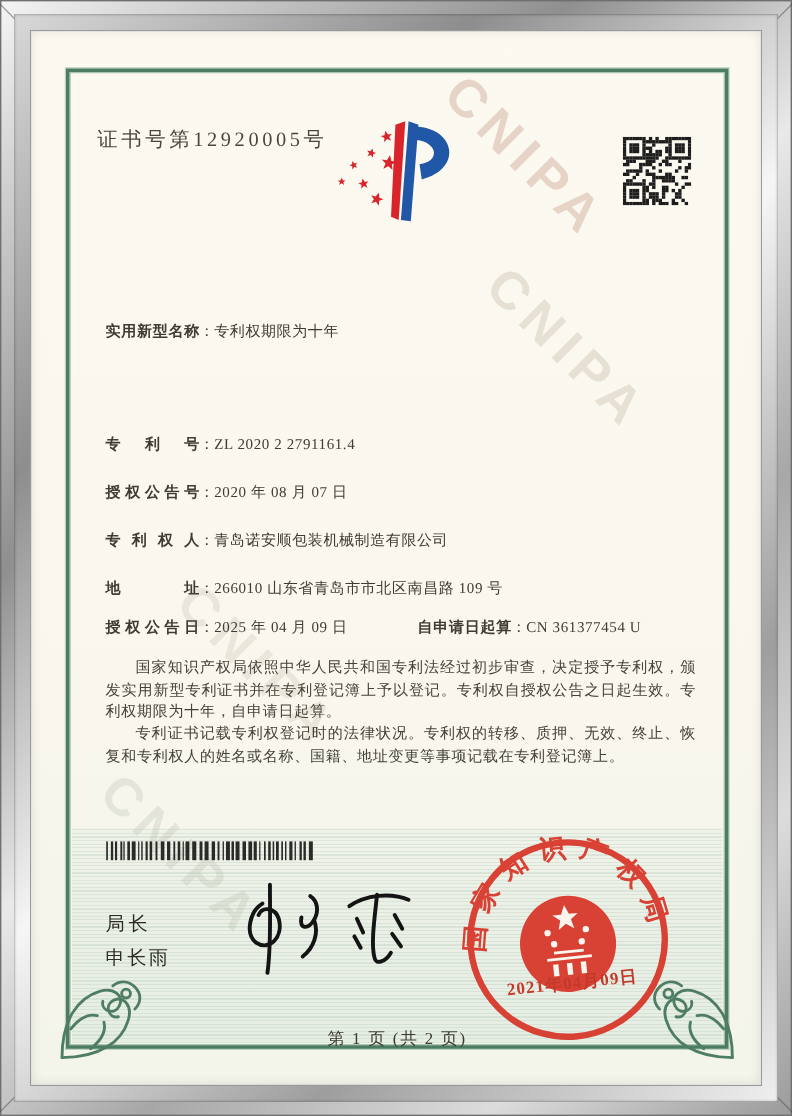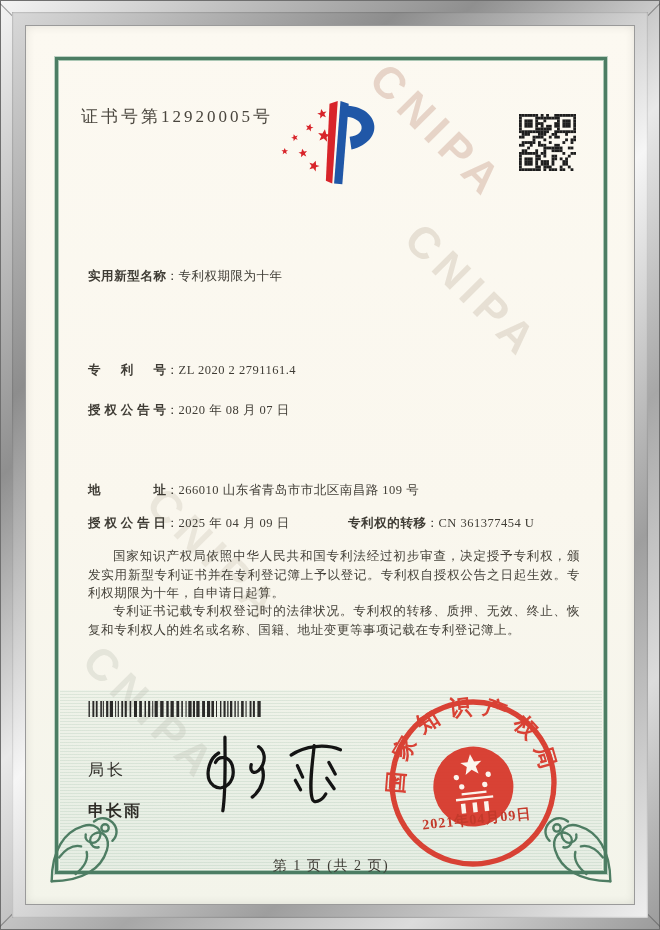--- a/index.html
+++ b/index.html
@@ -55,21 +55,21 @@
   .auth2{position:absolute;left:260px;top:0;white-space:nowrap;}
   
   .para{position:absolute;left:30px;width:492px;z-index:1;font-size:12.5px;
     line-height:18.5px;letter-spacing:.6px;color:#45423a;text-align:justify;
     text-indent:2em;}
   .p1{top:487px}.p2{top:542px}
   
   .barcode{position:absolute;left:30px;top:641px;width:176px;height:16px;z-index:2;}
   .director{position:absolute;left:30px;top:700px;z-index:2;font-size:16px;
     color:#2e2c27;letter-spacing:3px;}
-  .director .name{display:block;margin-top:20px;letter-spacing:2px;font-weight:bold;}
+  .director .name{display:block;margin-top:7px;letter-spacing:2px;}
   .signature{position:absolute;left:128px;top:672px;width:185px;height:84px;z-index:2;}
   .seal{position:absolute;left:326px;top:634px;width:178px;height:178px;z-index:3;
     transform:rotate(-6deg);opacity:.95;}
   .pageno{position:absolute;left:0;right:0;top:797px;z-index:2;text-align:center;
     font-size:14px;letter-spacing:1.5px;color:#3c3a33;}
   .flourish{position:absolute;width:92px;height:92px;z-index:3;}
   .fl-br{right:-10px;bottom:-14px;}
   .fl-bl{left:-10px;bottom:-14px;transform:scaleX(-1);}
   .footer{position:absolute;left:0;right:0;bottom:9px;text-align:center;
     font-size:12px;letter-spacing:2px;color:#3f554a;z-index:1;}
@@ -353,26 +353,29 @@
 
       <div class="row r1">
         <span class="lab">实用新型名称</span><span class="colon">：</span><span class="val">专利权期限为十年</span>
       </div>
       <div class="row r3">
         <span class="lab">专利号</span><span class="colon">：</span><span class="val">ZL 2020 2 2791161.4</span>
       </div>
       <div class="row r4">
         <span class="lab">授权公告号</span><span class="colon">：</span><span class="val">2020 年 08 月 07 日</span>
       </div>
+      <div class="row r5">
+        <span class="lab">专利权人</span><span class="colon">：</span><span class="val">青岛诺安顺包装机械制造有限公司</span>
+      </div>
       <div class="row r6">
         <span class="lab">地址</span><span class="colon">：</span><span class="val">266010 山东省青岛市市北区南昌路 109 号</span>
       </div>
       <div class="row r7">
         <span><span class="lab">授权公告日</span><span class="colon">：</span><span class="val">2025 年 04 月 09 日</span></span>
-        <span class="auth2"><span class="lab">专利权的转移</span><span class="colon">：</span><span class="val">CN 361377454 U</span></span>
+        <span class="auth2"><span class="lab">自申请日起算</span><span class="colon">：</span><span class="val">CN 361377454 U</span></span>
       </div>
 
       <div class="para p2">专利证书记载专利权登记时的法律状况。专利权的转移、质押、无效、终止、恢复和专利权人的姓名或名称、国籍、地址变更等事项记载在专利登记簿上。</div>
       <div class="para p1">国家知识产权局依照中华人民共和国专利法经过初步审查，决定授予专利权，颁发实用新型专利证书并在专利登记簿上予以登记。专利权自授权公告之日起生效。专利权期限为十年，自申请日起算。</div>
 
       <div class="barcode" id="barcode"><svg width="176" height="16" viewBox="0 0 175 16" fill="#2a2a28">
             <rect x="0.0" y="0" width="1.4" height="16"></rect>
             <rect x="3.9" y="0" width="1.9" height="16"></rect>
             <rect x="7.3" y="0" width="1.8" height="16"></rect>
             <rect x="11.8" y="0" width="1.6" height="16"></rect>

